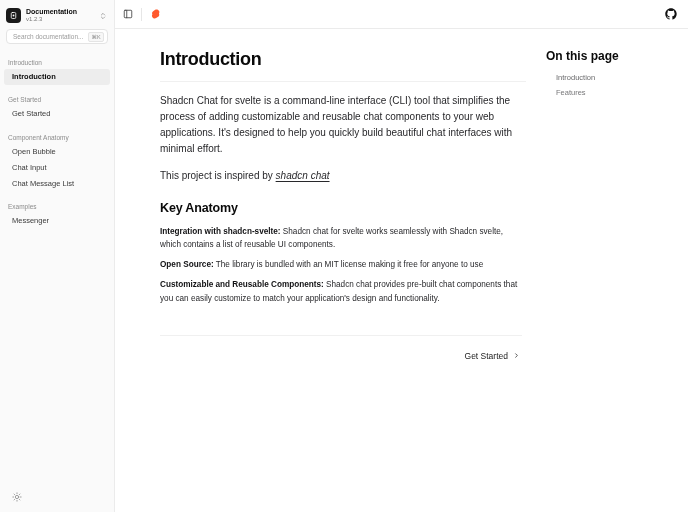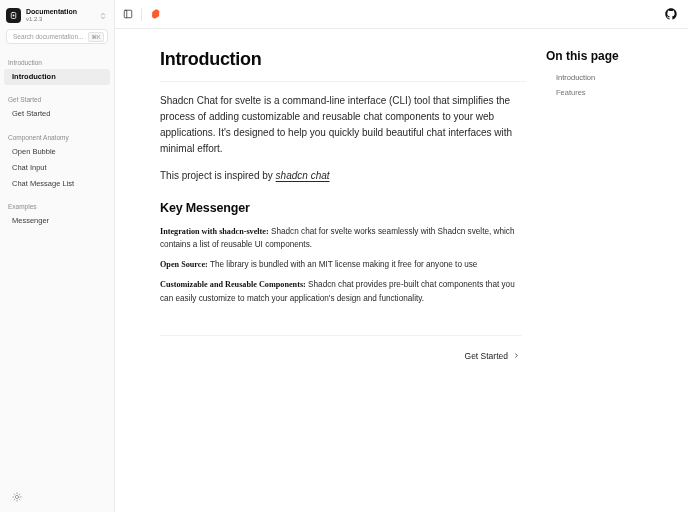--- a/index.html
+++ b/index.html
@@ -285,21 +285,21 @@
   .feature-list {
     list-style: none;
     max-width: 362px;
   }
   .feature-item {
     font-size: 8.2px;
     line-height: 1.62;
     color: #28282b;
     margin-bottom: 7px;
   }
-  .feature-term { font-weight: bold; color: #111113; font-family: Liberation Serif, serif; }
+  .feature-term { font-weight: bold; color: #111113; }
 
   .footer-nav {
     margin-top: 30px;
     padding-top: 12px;
     border-top: 1px solid #f0f0f0;
     display: flex;
     justify-content: flex-end;
     max-width: 362px;
   }
   .next-link {
@@ -431,21 +431,21 @@
       <main class="article">
         <h1 class="page-title">Introduction</h1>
         <div class="hr"></div>
 
         <p class="para">Shadcn Chat for svelte is a command-line interface (CLI) tool that simplifies the process of adding customizable and reusable chat components to your web applications. It's designed to help you quickly build beautiful chat interfaces with minimal effort.</p>
 
         <p class="para">
           <span>This project is inspired by </span><a class="inline-link">shadcn chat</a>
         </p>
 
-        <h2 class="section-title">Key Messenger</h2>
+        <h2 class="section-title">Key Anatomy</h2>
 
         <ul class="feature-list">
           <li class="feature-item">
             <span class="feature-term">Integration with shadcn-svelte:</span><span> Shadcn chat for svelte works seamlessly with Shadcn svelte, which contains a list of reusable UI components.</span>
           </li>
           <li class="feature-item">
             <span class="feature-term">Open Source:</span><span> The library is bundled with an MIT license making it free for anyone to use</span>
           </li>
           <li class="feature-item">
             <span class="feature-term">Customizable and Reusable Components:</span><span> Shadcn chat provides pre-built chat components that you can easily customize to match your application's design and functionality.</span>

